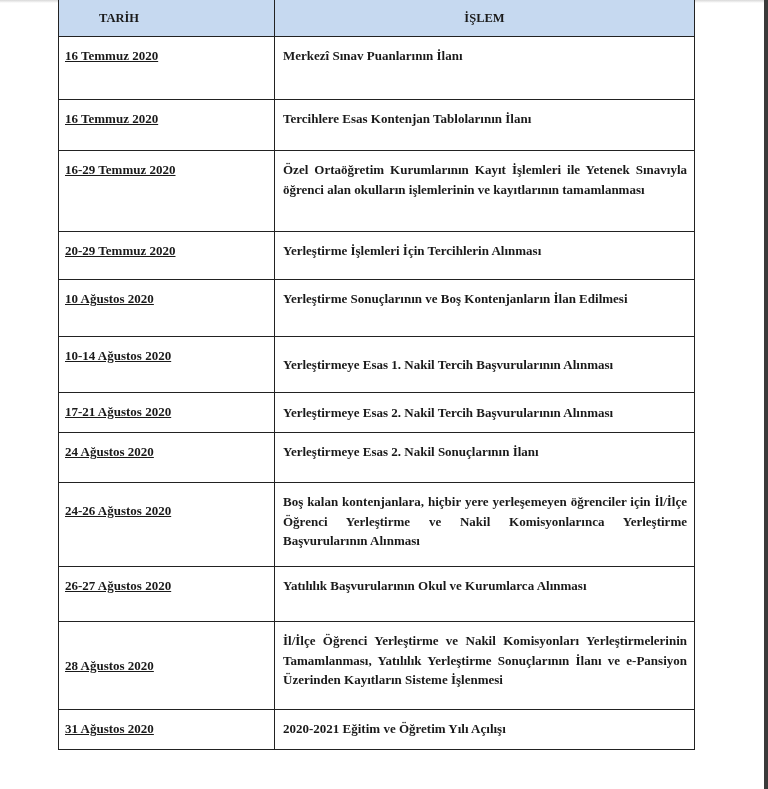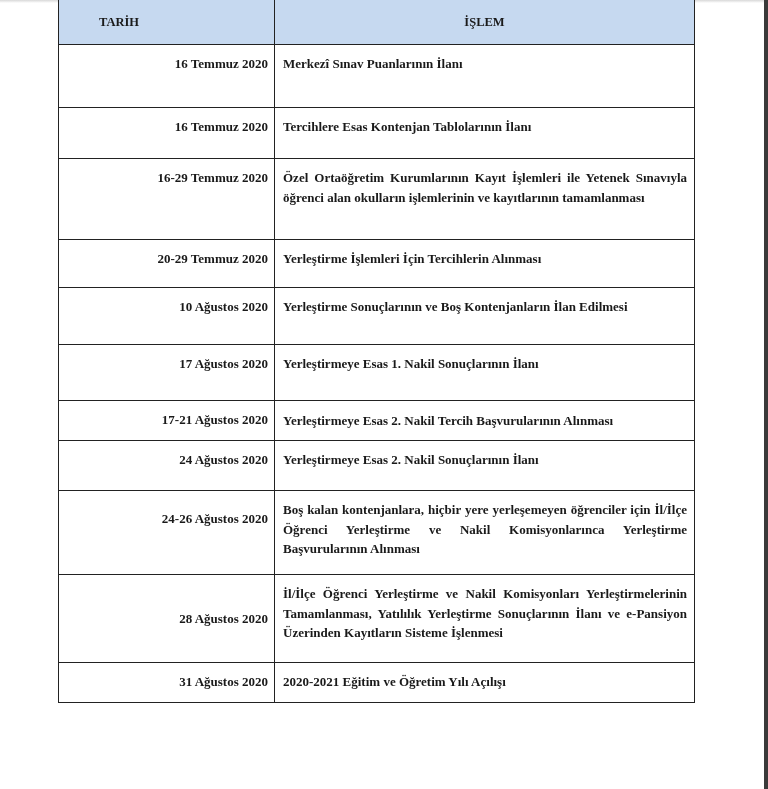--- a/index.html
+++ b/index.html
@@ -20,40 +20,40 @@
   table {
     position: absolute; left: 58px; top: 0;
     width: 636px;
     border-collapse: collapse;
     table-layout: fixed;
   }
   col.c1 { width: 216px; }
   col.c2 { width: 420px; }
   th {
     background: #c6d9f0;
-    height: 44px;
+    height: 36px;
     font-size: 12.5px;
     font-weight: bold;
     color: #1a1a1a;
     border: 1.5px solid #222;
     border-top: none;
     padding: 0;
     vertical-align: middle;
   }
   th.h1 { text-align: left; padding-left: 40px; }
   th.h2 { text-align: center; margin-top: 16px; }
   td {
     border: 1.5px solid #222;
     font-size: 13px;
     font-weight: bold;
     color: #1a1a1a;
     line-height: 19.5px;
     vertical-align: top;
   }
-  td.date { text-align: right; padding: 9px 6px 0 6px; }
+  td.date { text-align: left; padding: 9px 6px 0 6px; text-decoration: underline; }
   td.op { padding: 9px 7px 0 8px; text-align: justify; margin-top: 25px; }
   td.op.mid { vertical-align: middle; padding-top: 0; }
   td.date.mid { vertical-align: middle; padding-top: 0; }
 </style>
 </head>
 <body>
 
 <div class="topline"></div>
 
 <table>
@@ -82,34 +82,38 @@
     </tr>
     <tr style="height:48px">
       <td class="date">20-29 Temmuz 2020</td>
       <td class="op">Yerleştirme İşlemleri İçin Tercihlerin Alınması</td>
     </tr>
     <tr style="height:57px">
       <td class="date">10 Ağustos 2020</td>
       <td class="op">Yerleştirme Sonuçlarının ve Boş Kontenjanların İlan Edilmesi</td>
     </tr>
     <tr style="height:56px">
-      <td class="date">17 Ağustos 2020</td>
-      <td class="op">Yerleştirmeye Esas 1. Nakil Sonuçlarının İlanı</td>
+      <td class="date">10-14 Ağustos 2020</td>
+      <td class="op mid">Yerleştirmeye Esas 1. Nakil Tercih Başvurularının Alınması</td>
     </tr>
     <tr style="height:40px">
       <td class="date">17-21 Ağustos 2020</td>
       <td class="op mid">Yerleştirmeye Esas 2. Nakil Tercih Başvurularının Alınması</td>
     </tr>
     <tr style="height:50px">
       <td class="date">24 Ağustos 2020</td>
       <td class="op">Yerleştirmeye Esas 2. Nakil Sonuçlarının İlanı</td>
     </tr>
     <tr style="height:84px">
       <td class="date" style="padding-top:18px">24-26 Ağustos 2020</td>
       <td class="op">Boş kalan kontenjanlara, hiçbir yere yerleşemeyen öğrenciler için İl/İlçe Öğrenci Yerleştirme ve Nakil Komisyonlarınca Yerleştirme Başvurularının Alınması</td>
+    </tr>
+    <tr style="height:55px">
+      <td class="date">26-27 Ağustos 2020</td>
+      <td class="op">Yatılılık Başvurularının Okul ve Kurumlarca Alınması</td>
     </tr>
     <tr style="height:88px">
       <td class="date mid">28 Ağustos 2020</td>
       <td class="op">İl/İlçe Öğrenci Yerleştirme ve Nakil Komisyonları Yerleştirmelerinin Tamamlanması, Yatılılık Yerleştirme Sonuçlarının İlanı ve e-Pansiyon Üzerinden Kayıtların Sisteme İşlenmesi</td>
     </tr>
     <tr style="height:40px">
       <td class="date">31 Ağustos 2020</td>
       <td class="op">2020-2021 Eğitim ve Öğretim Yılı Açılışı</td>
     </tr>
   </tbody>

